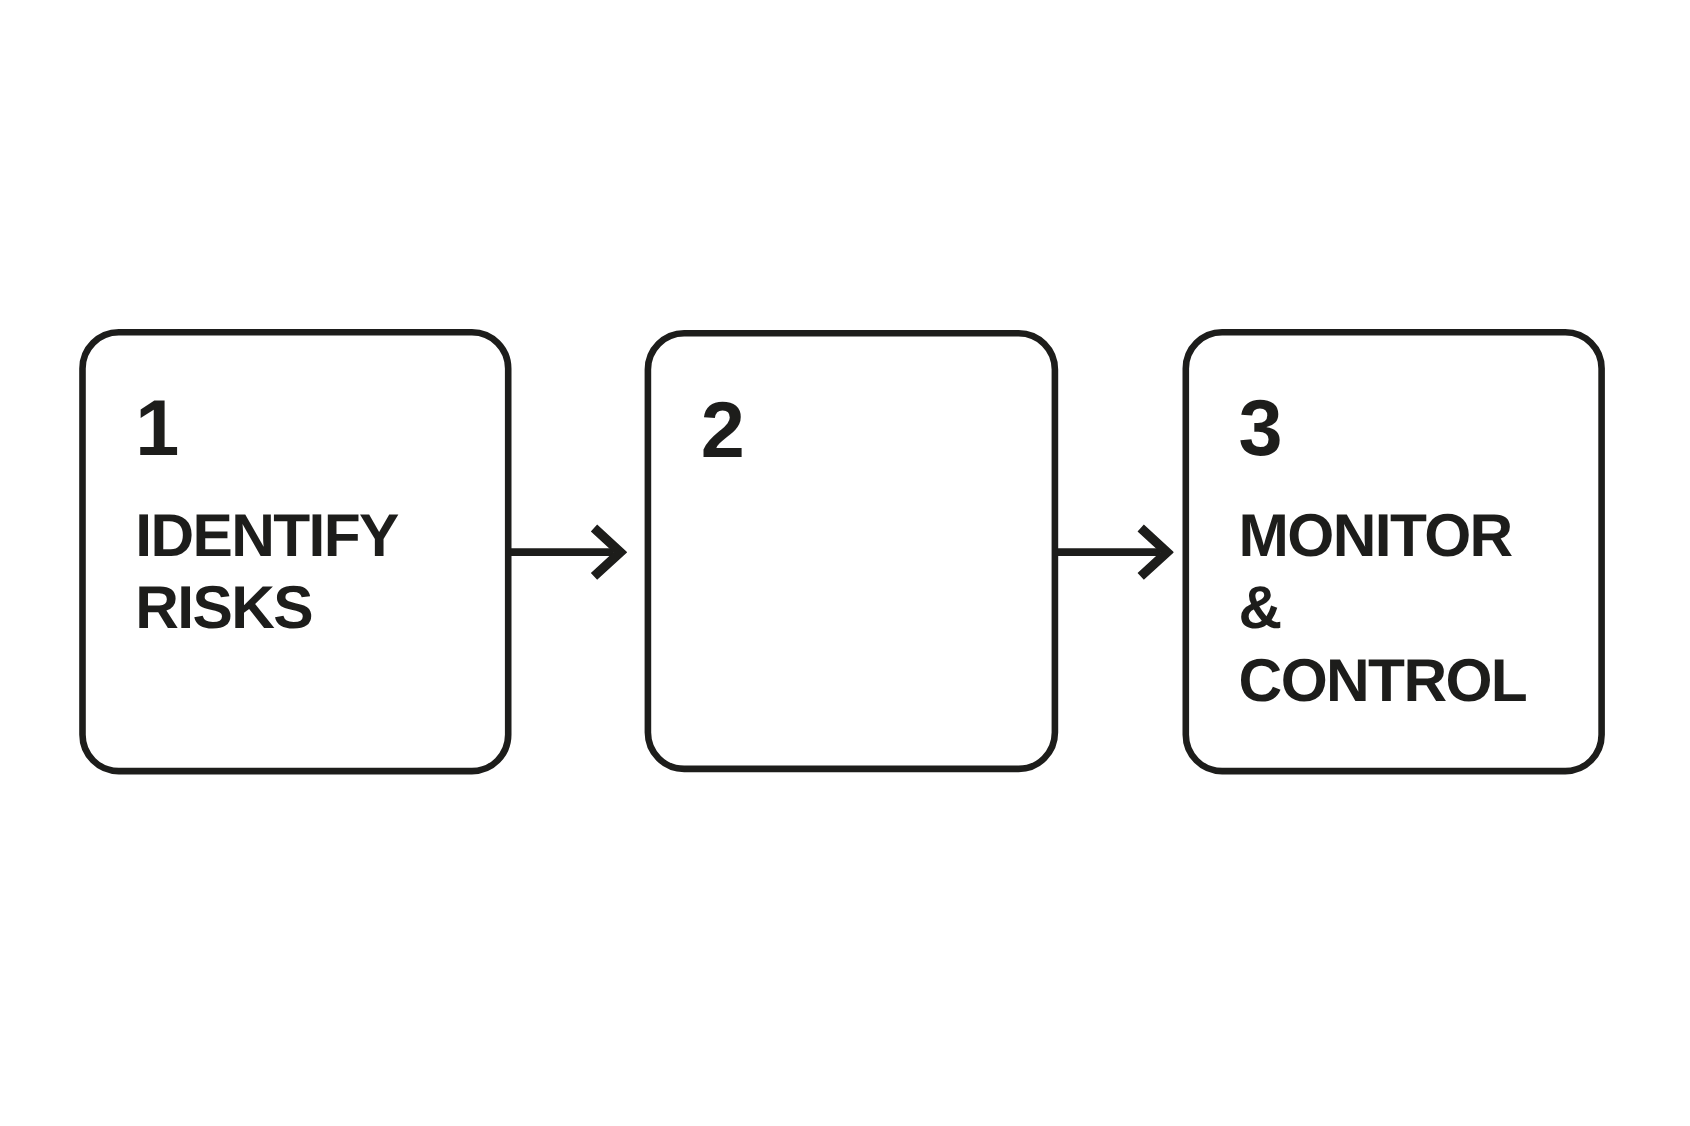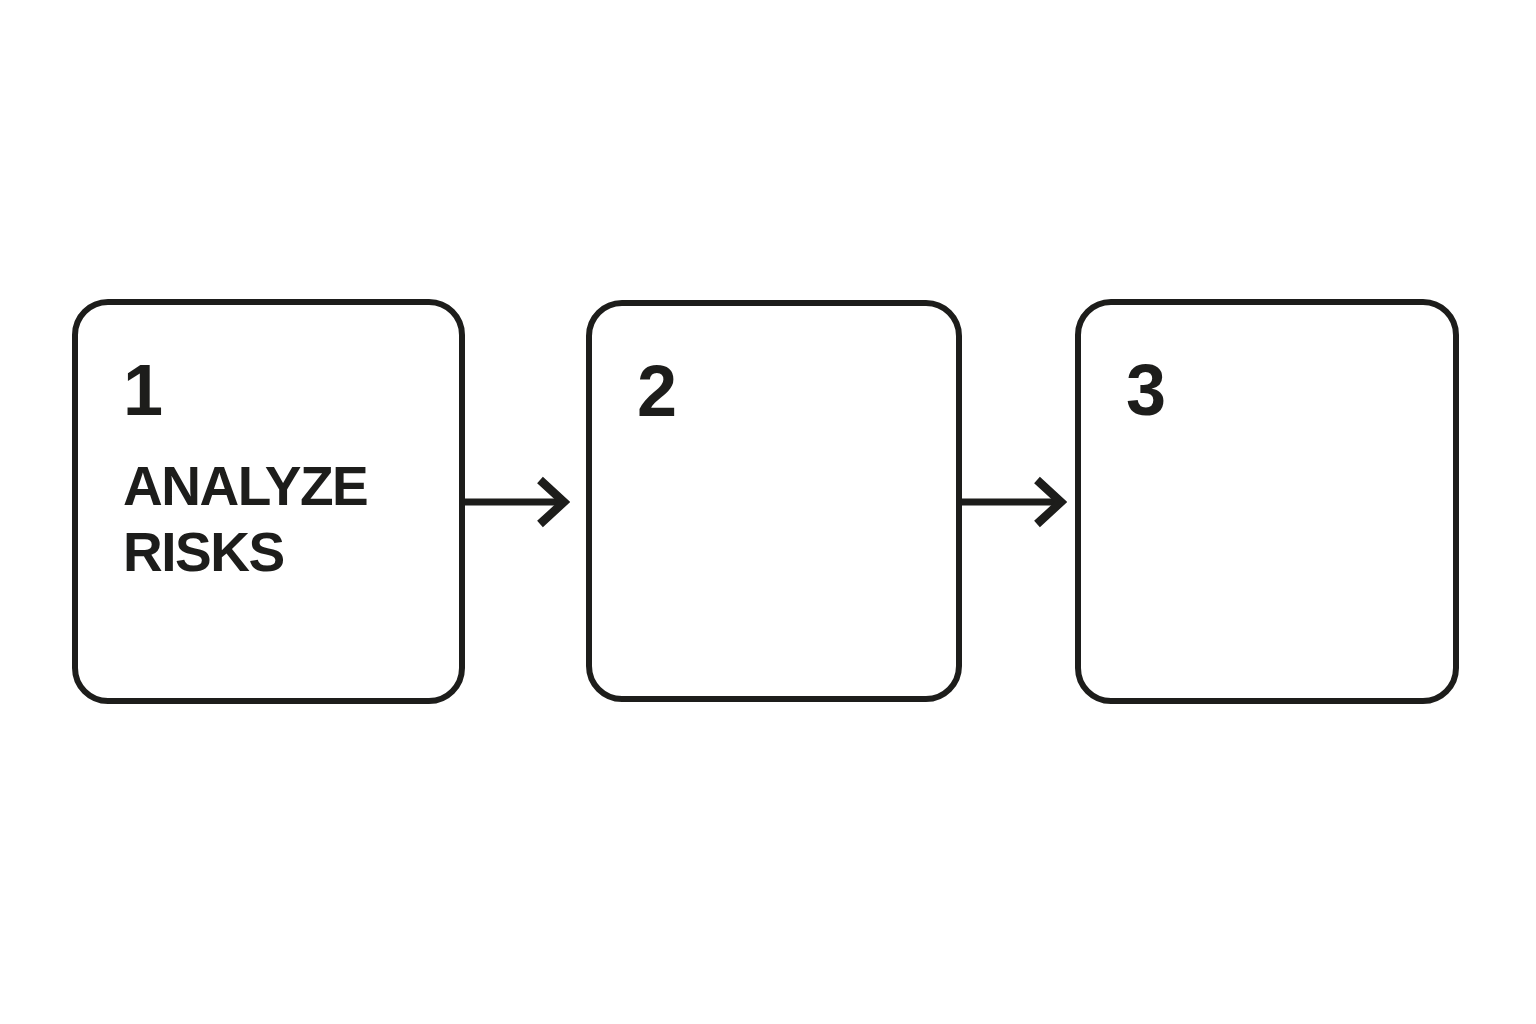--- a/index.html
+++ b/index.html
@@ -67,35 +67,37 @@
     stroke-linejoin: miter;
   }
 </style>
 </head>
 <body>
 
 <div class="canvas">
 
   <div class="step-box pos-1">
     <div class="step-number">1</div>
-    <div class="step-label">ANALYZE
+    <div class="step-label">IDENTIFY
 RISKS</div>
   </div>
 
   <svg class="arrow pos-1" viewBox="0 0 106 68">
     <line x1="0" y1="34" x2="94" y2="34"></line>
     <polyline points="76,12 100,34 76,56"></polyline>
   </svg>
 
   <div class="step-box pos-2">
     <div class="step-number">2</div>
   </div>
 
   <svg class="arrow pos-2" viewBox="0 0 106 68">
     <line x1="0" y1="34" x2="94" y2="34"></line>
     <polyline points="76,12 100,34 76,56"></polyline>
   </svg>
 
   <div class="step-box pos-3">
     <div class="step-number">3</div>
+    <div class="step-label">MONITOR
+&amp; CONTROL</div>
   </div>
 
 </div>
 
 </body></html>

